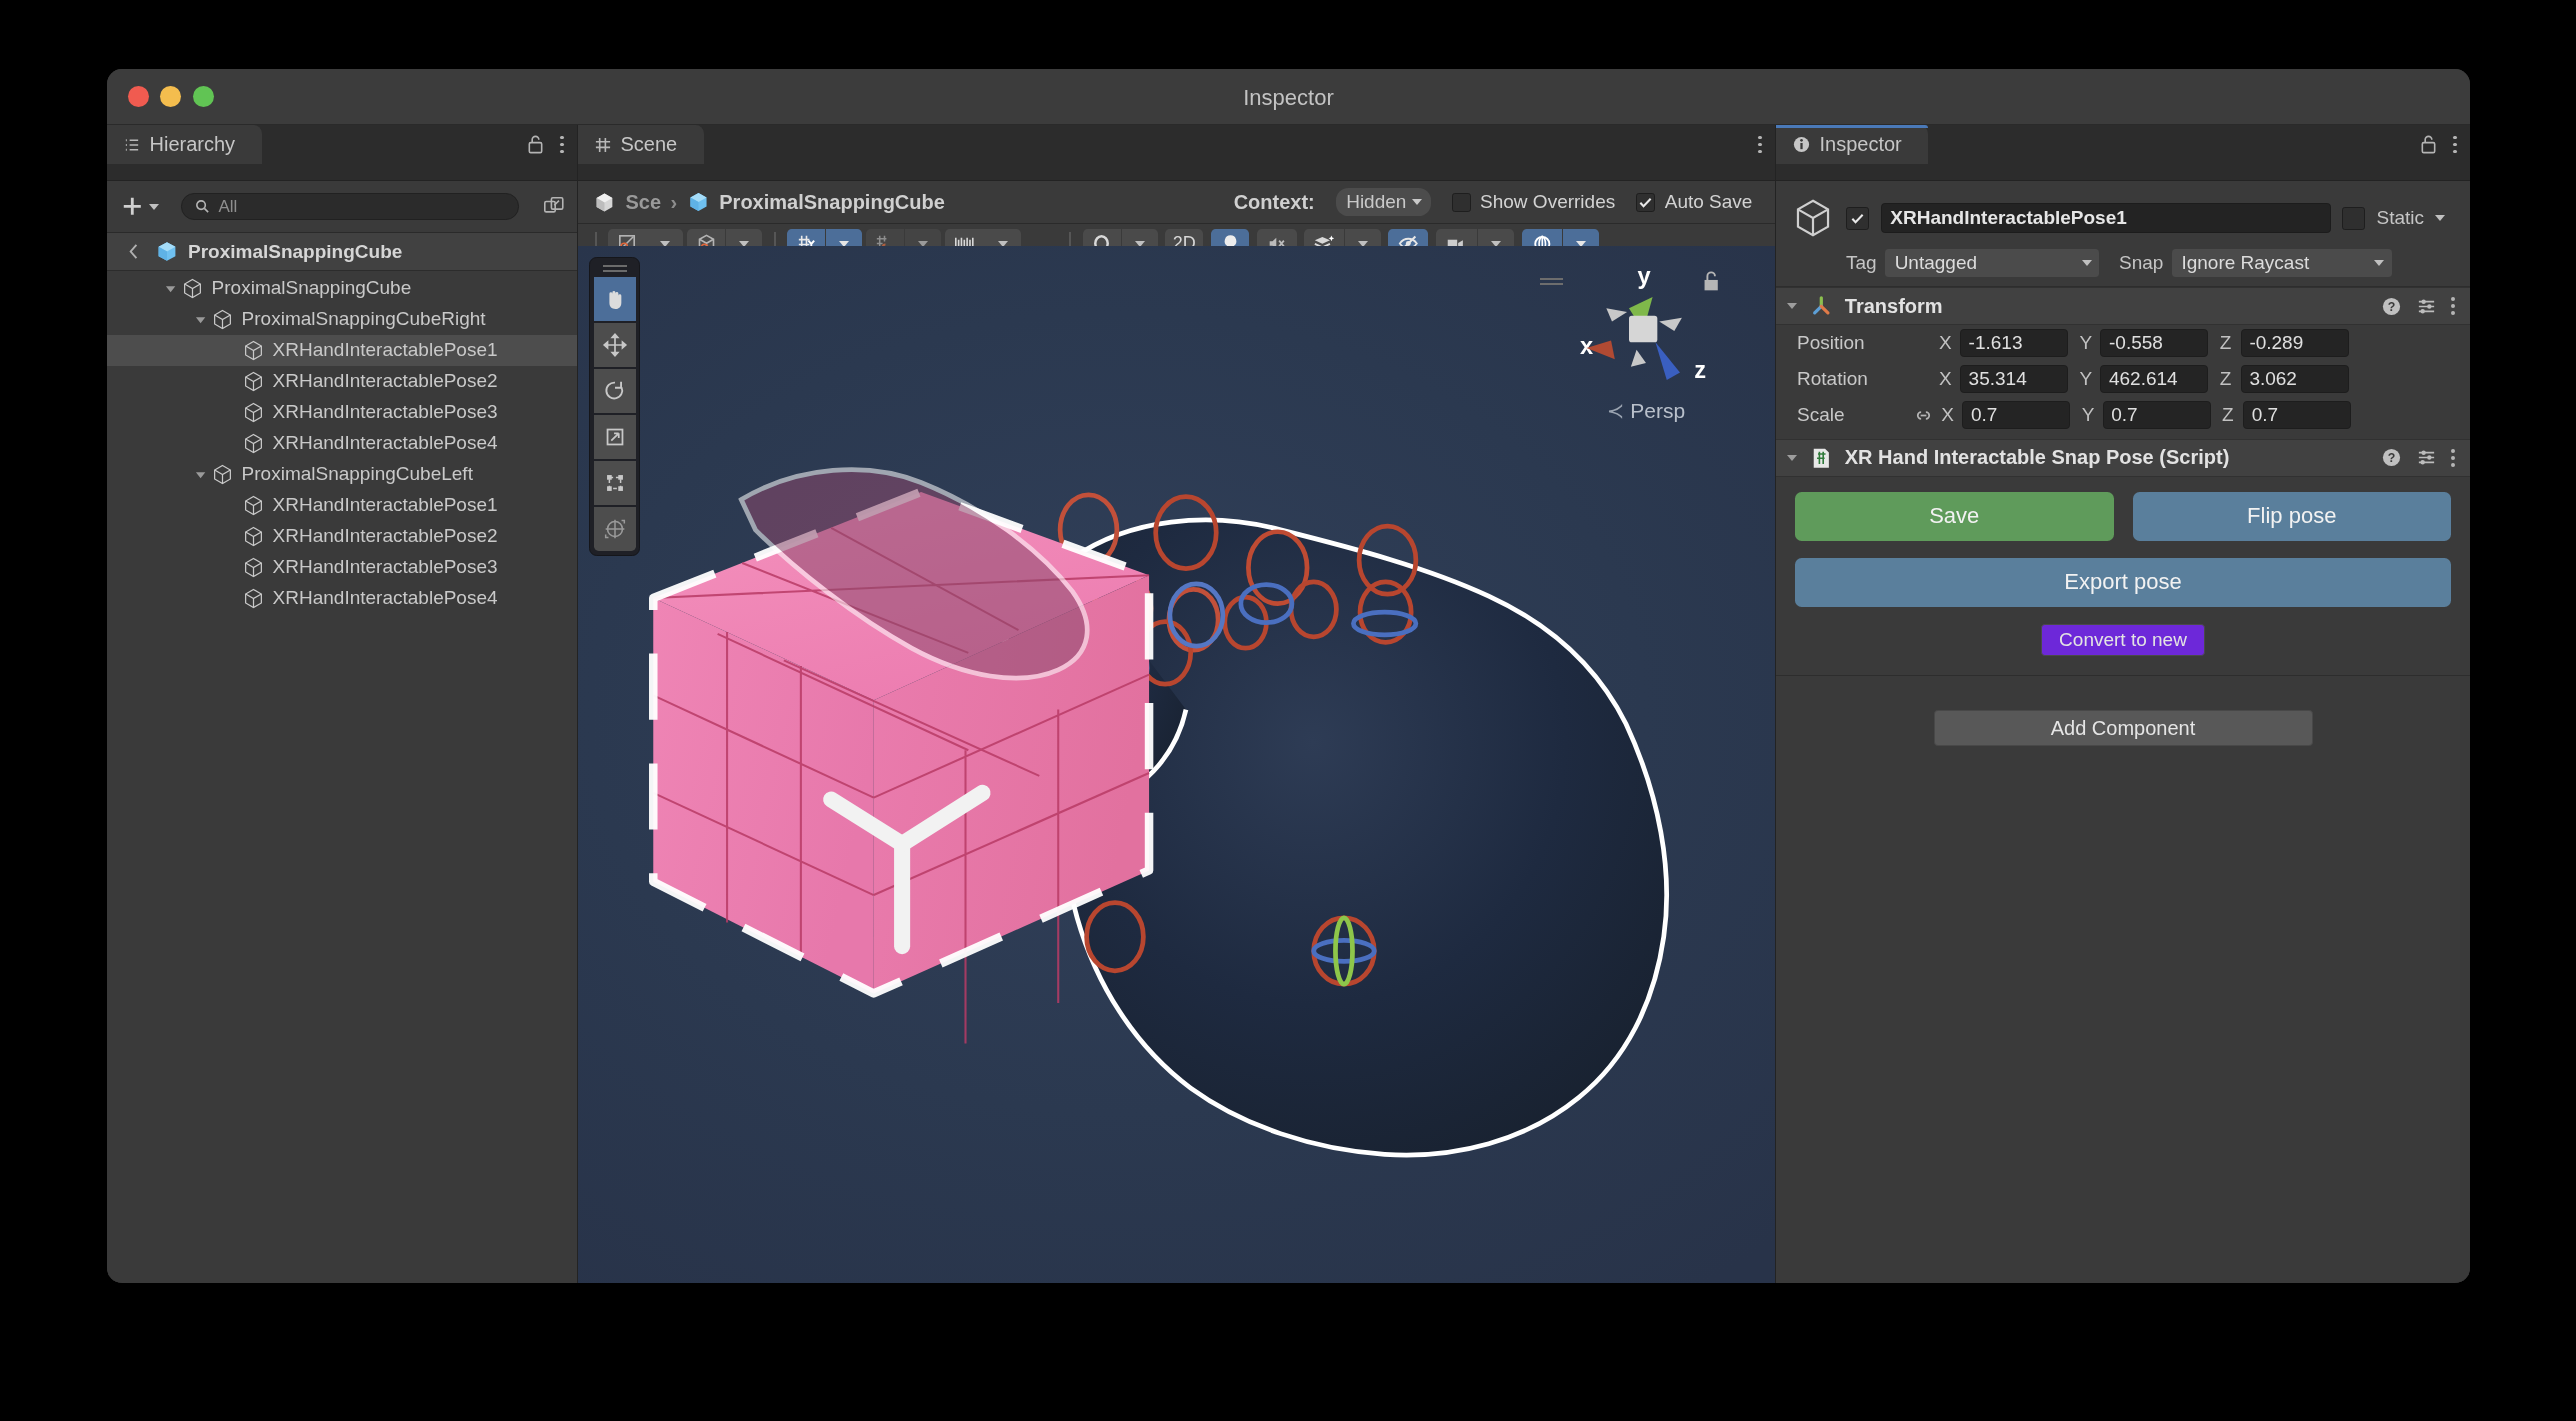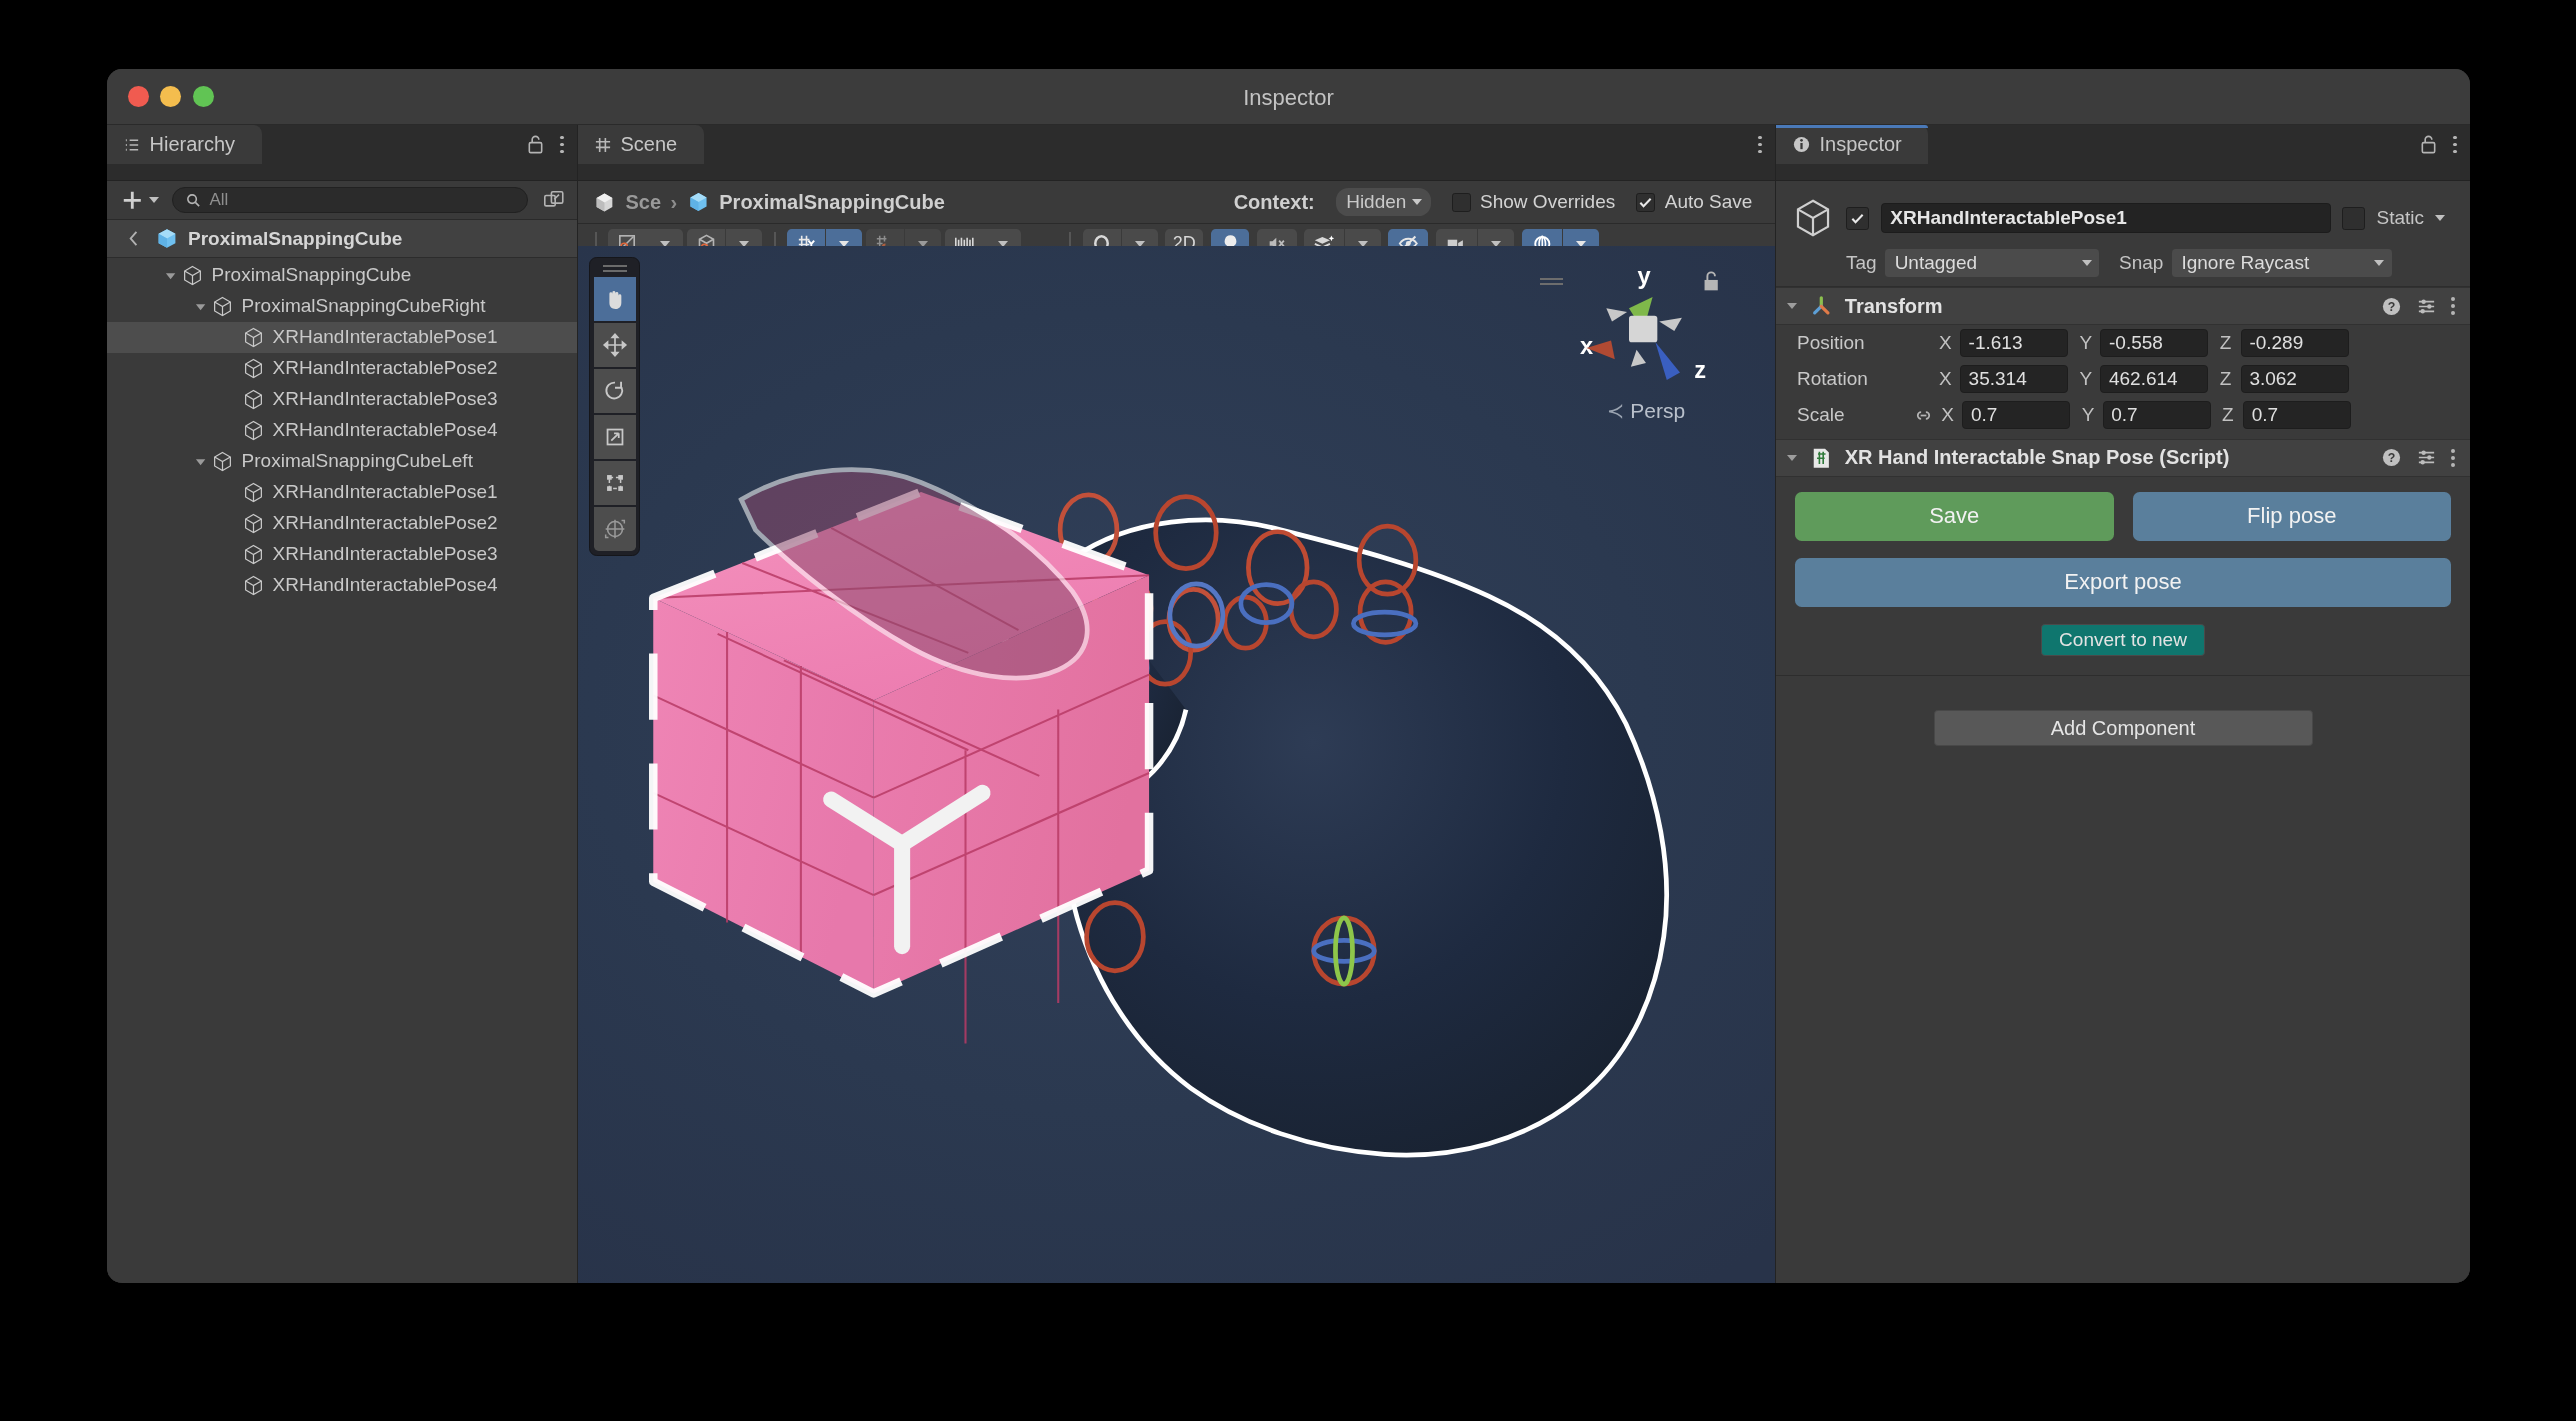--- a/index.html
+++ b/index.html
@@ -59,22 +59,22 @@
     position: absolute; right: 13.2px; top: 0; height: 39px;
     display: flex; align-items: center; gap: 15px;
   }
   .ico { fill: none; stroke: #b4b4b4; stroke-width: 1.7; }
   .kebab { display:flex; flex-direction:column; gap:3.3px; }
   .kebab i { width:3.8px; height:3.8px; border-radius:50%; background:#b4b4b4; display:block; }
 
   
   #hierarchy { width: 471px; border-right: 0.9px solid #232323; }
   #hier-tools {
-    height: 39px; background: #3a3a3a; display: flex; align-items: center;
-    gap: 13px; padding: 0 9.5px 0 13.2px; border-bottom: 0.9px solid #2a2a2a;
+    height: 52px; background: #3a3a3a; display: flex; align-items: center;
+    gap: 22px; padding: 0 9.5px 0 13.2px; border-bottom: 0.9px solid #2a2a2a;
   }
   #plusbtn { display:flex; align-items:center; gap:4.7px; cursor:default; }
   #searchbox {
     flex: 1; height: 26.5px; background: #2b2b2b; border: 0.9px solid #212121;
     border-radius: 13.2px; display: flex; align-items: center; gap: 7.6px; padding: 0 11.4px;
     color: #8e8e8e; font-size: 17px;
   }
   #breadcrumb {
     height: 38px; background: #414141; display: flex; align-items: center;
     gap: 9.5px; padding-left: 17px;
@@ -177,21 +177,21 @@
     color:#e0e0e0; font-size:19px; display:flex; align-items:center; padding:0 7.6px; margin-right:11.4px;
   }
   .link { width:24.6px; display:flex; align-items:center; justify-content:center; margin-left:-24.6px; }
 
   .btn {
     border-radius: 6.6px; display:flex; align-items:center; justify-content:center;
     color:#f2f2f2; font-size:22px;
   }
   .btn-green { background:#5f9b5b; }
   .btn-blue  { background:#5a7f9c; }
-  .btn-grey  { background:#0f766e; border:0.9px solid #4a4a4a; border-radius:3.8px; color:#e3e3e3; font-size:19px;text-align:center; }
+  .btn-grey  { background:#6d28d9; border:0.9px solid #4a4a4a; border-radius:3.8px; color:#e3e3e3; font-size:19px;text-align:center; }
   #script-body { padding: 15px 19px 19px 19px; }
   .btnrow { display:flex; gap: 19px; margin-bottom: 17px; }
   .btnrow .btn { flex:1; height:49px; }
   .addcomp {
     margin: 21px auto 0 auto; width: 379px; height: 36px;
     background:#585858; border:0.9px solid #484848; border-radius:3.8px;
     display:flex; align-items:center; justify-content:center; color:#e5e5e5; font-size:20px;
   }
   #addcomp-sect { border-top:0.9px solid #2d2d2d; padding-top: 13.2px; text-align: right; }
 </style>

